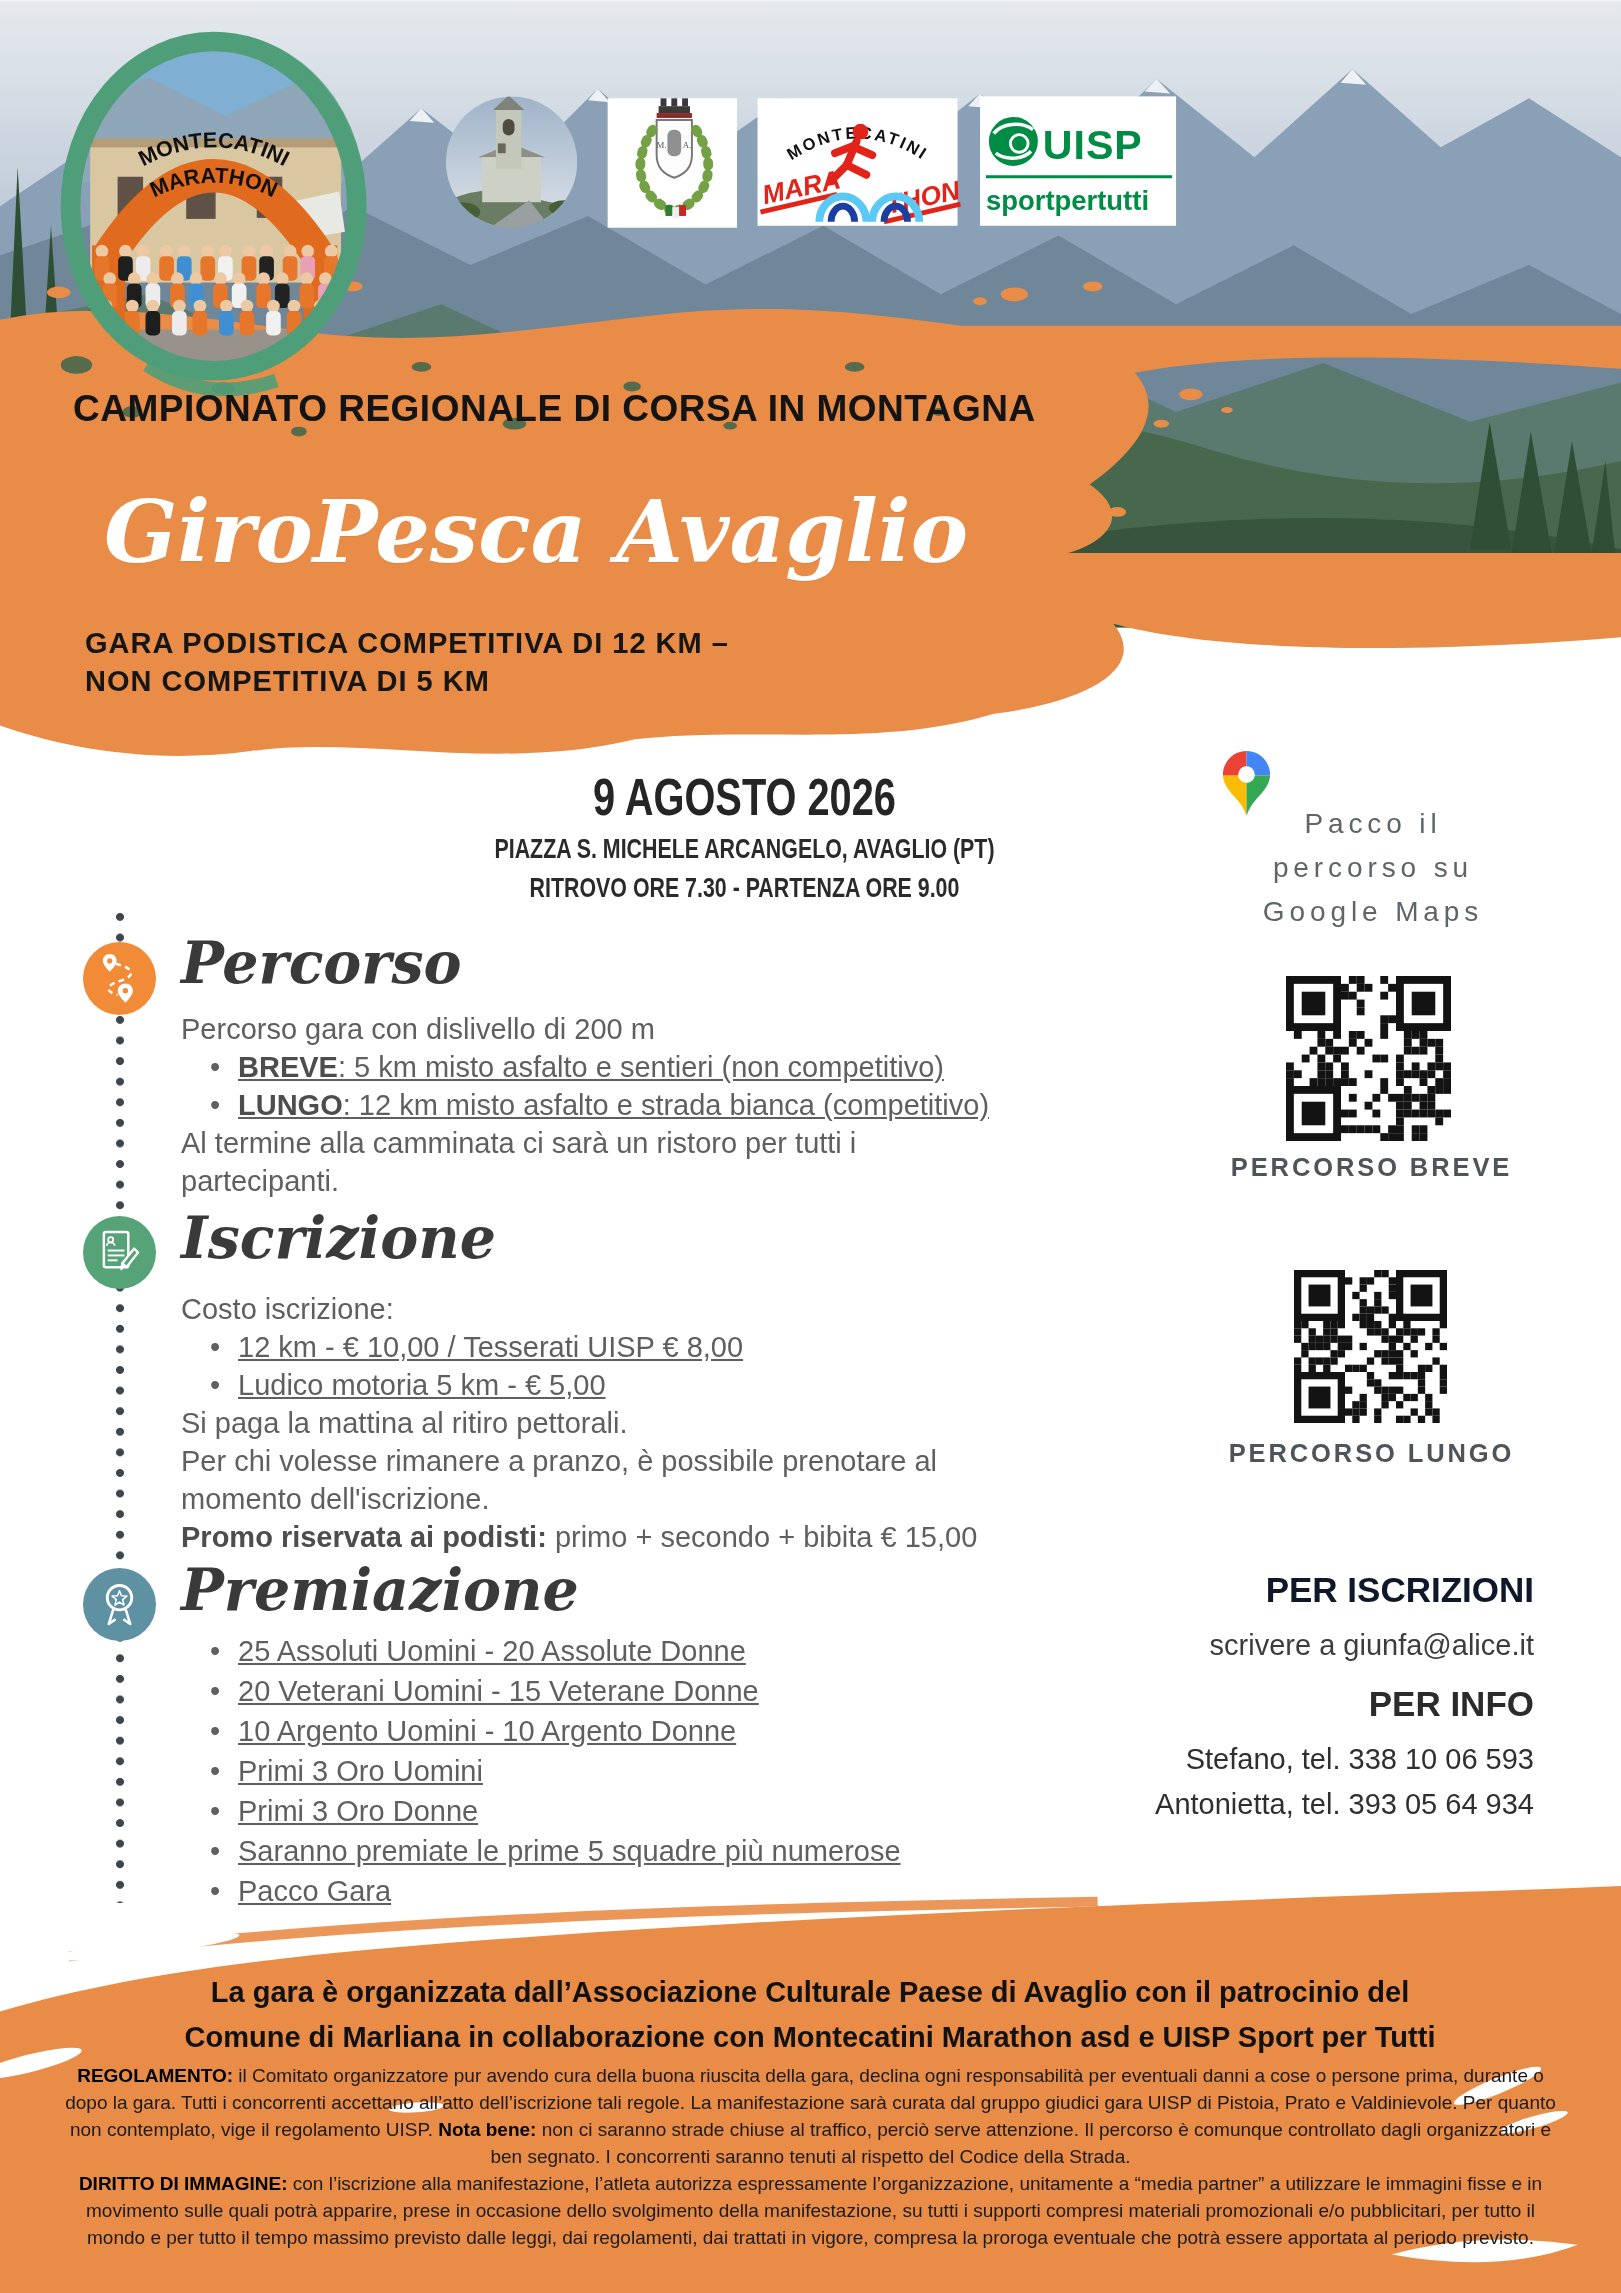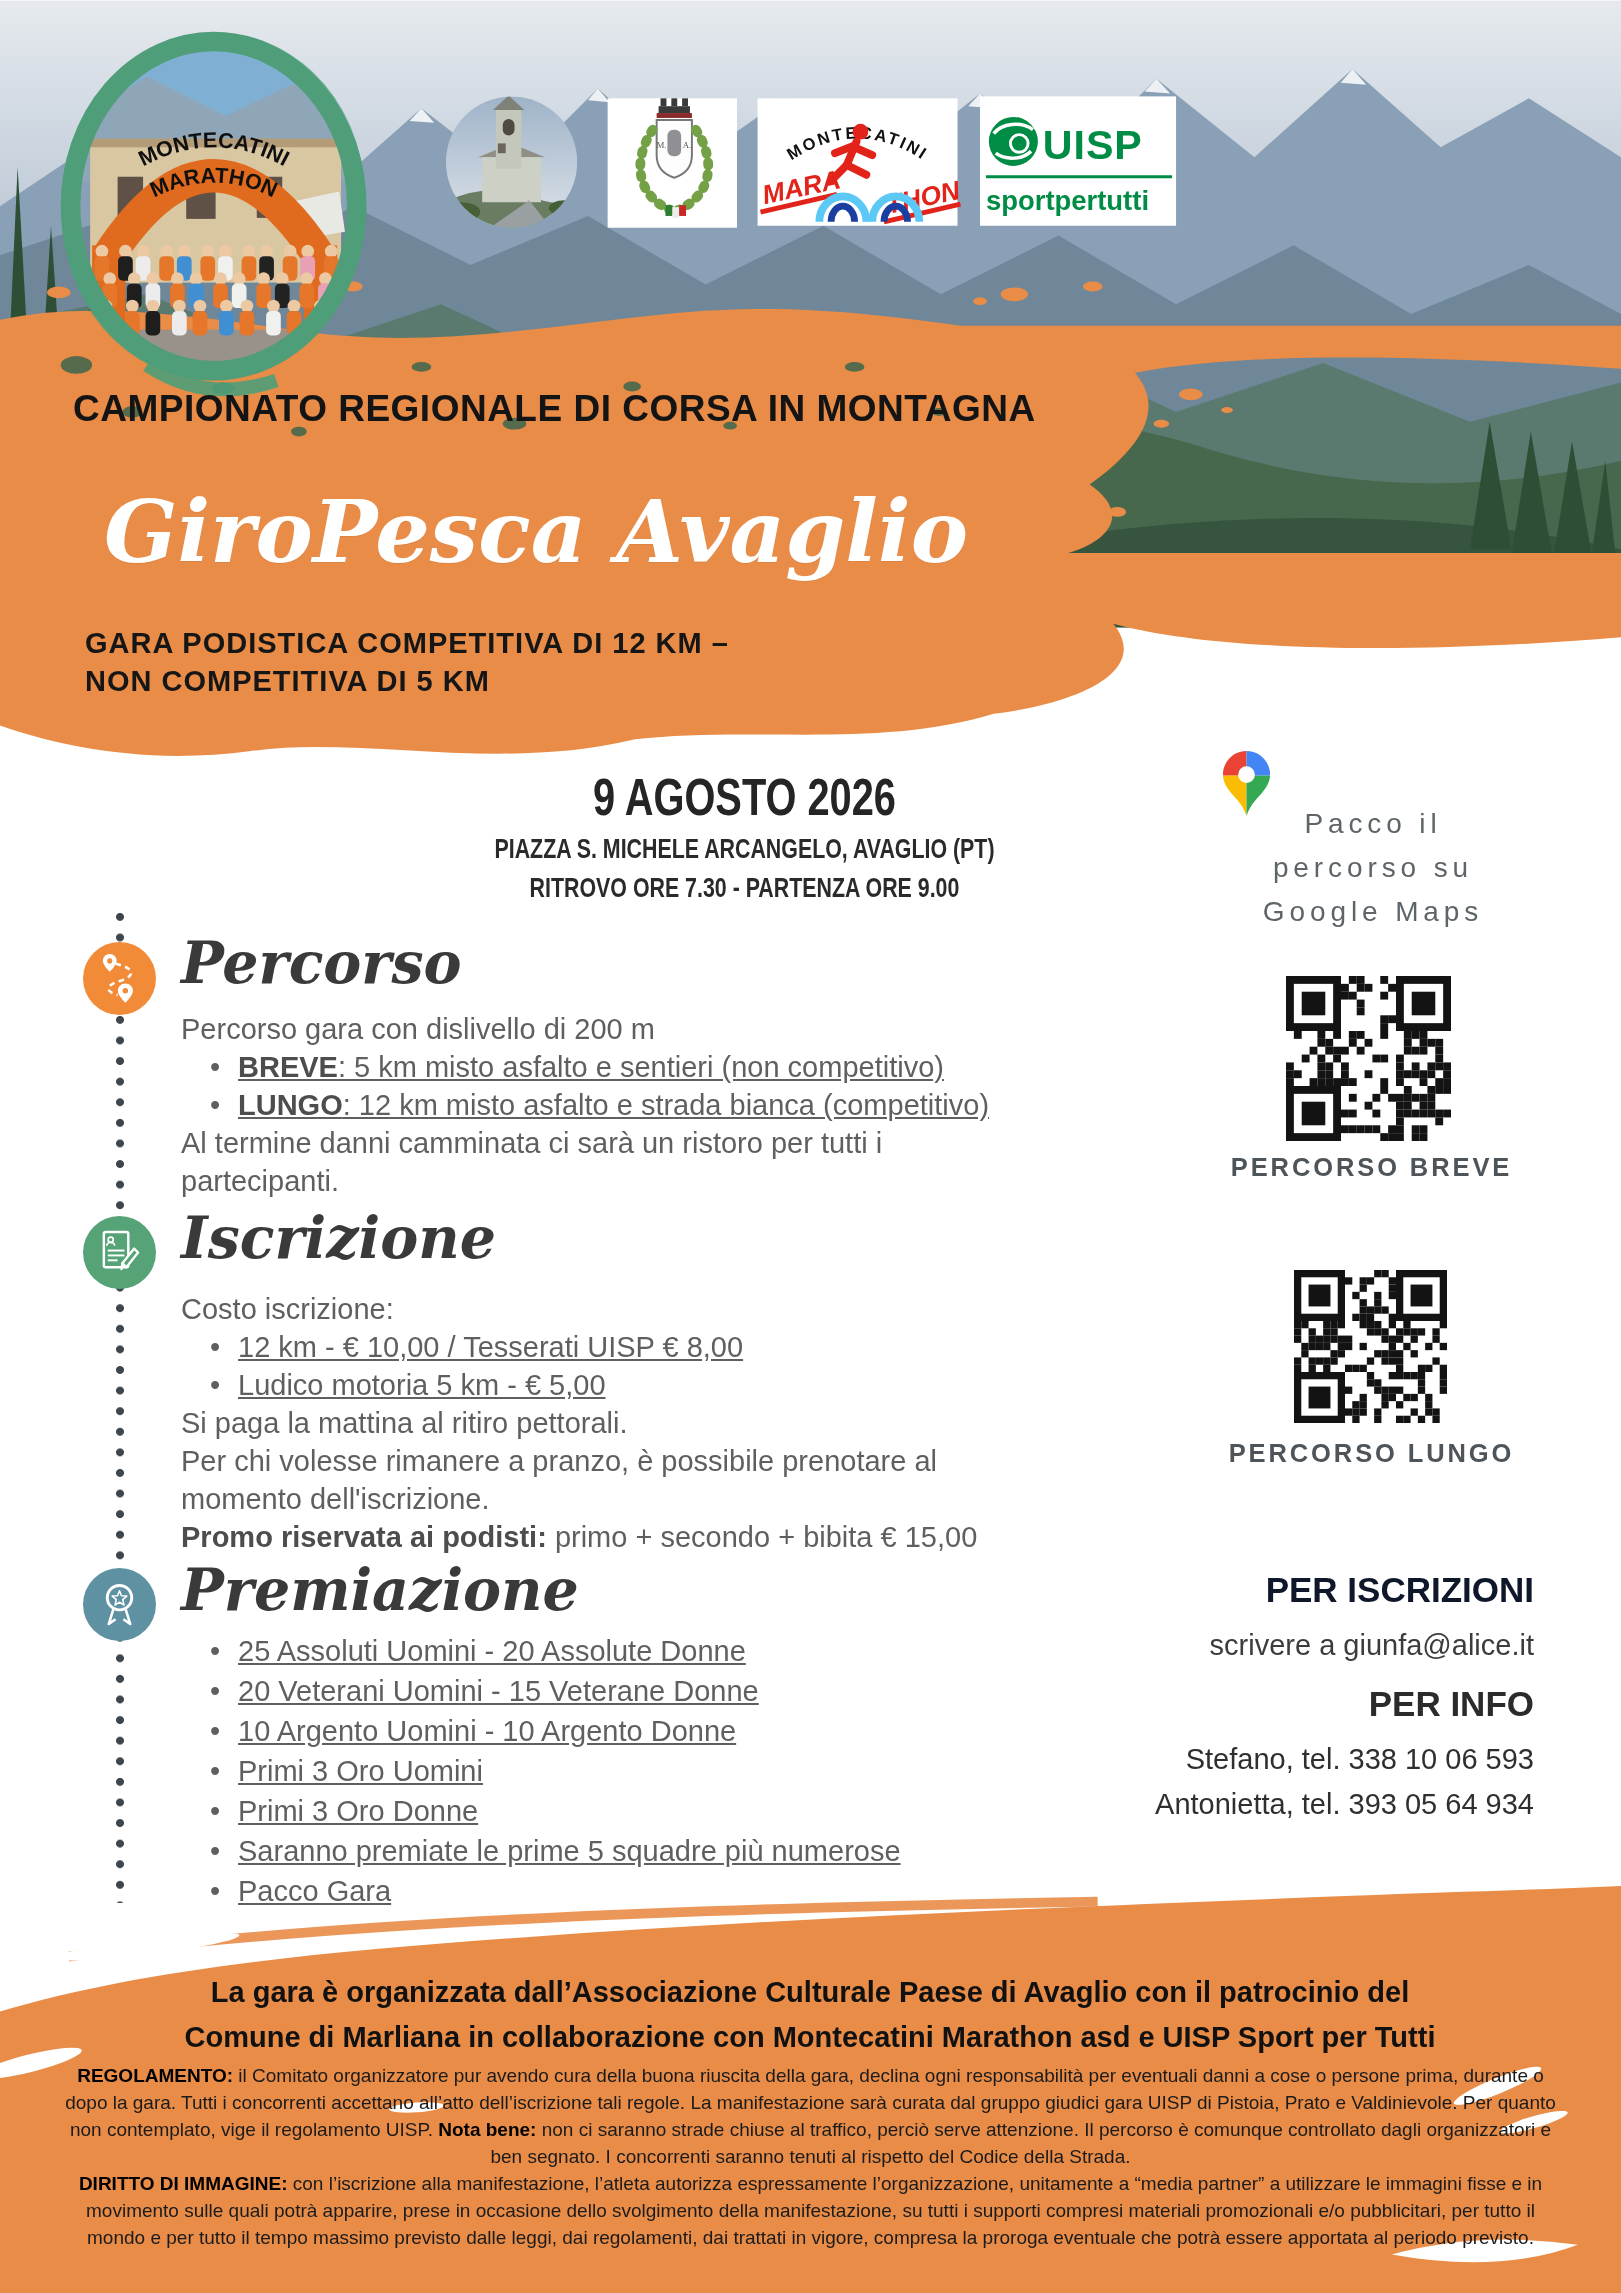--- a/index.html
+++ b/index.html
@@ -673,21 +673,21 @@
       <circle cx="13" cy="11" r="2.6" fill="#F18B38"></circle>
       <circle cx="29" cy="41.5" r="2.8" fill="#F18B38"></circle>
       <path d="M19,14 C38,18 40,26 25,31 C8,36 8,42 21,46" stroke="#ffffff" stroke-width="2.6" stroke-dasharray="5.5 4.5" fill="none"></path>
     </svg>
   </div>
   <div class="sec-title" id="t-percorso">Percorso</div>
   <div class="body-block" id="b-percorso">
     <div>Percorso gara con dislivello di 200 m</div>
     <div class="brow"><b>BREVE</b><span>: 5 km misto asfalto e sentieri (non competitivo)</span></div>
     <div class="brow"><b>LUNGO</b><span>: 12 km misto asfalto e strada bianca (competitivo)</span></div>
-    <div>Al termine danni camminata ci sarà un ristoro per tutti i</div>
+    <div>Al termine alla camminata ci sarà un ristoro per tutti i</div>
     <div>partecipanti.</div>
   </div>
 
   <div class="sec-circle" id="c-iscrizione">
     <svg width="45" height="49" viewBox="0 0 46 50">
       <rect x="7" y="4" width="25" height="36" rx="2" stroke="#ffffff" stroke-width="2.5" fill="none"></rect>
       <circle cx="14" cy="12" r="2.6" stroke="#ffffff" stroke-width="1.8" fill="none"></circle>
       <path d="M10,18 a4,3.4 0 0 1 8,0" stroke="#ffffff" stroke-width="1.8" fill="none"></path>
       <line x1="11" y1="23" x2="28" y2="23" stroke="#ffffff" stroke-width="2"></line>
       <line x1="11" y1="28" x2="28" y2="28" stroke="#ffffff" stroke-width="2"></line>

